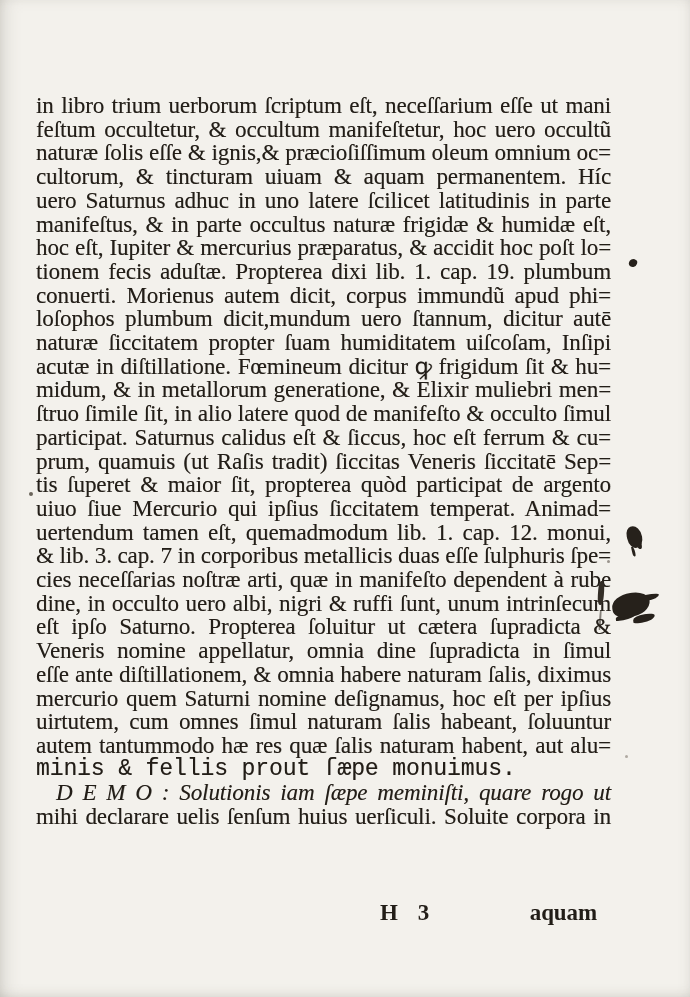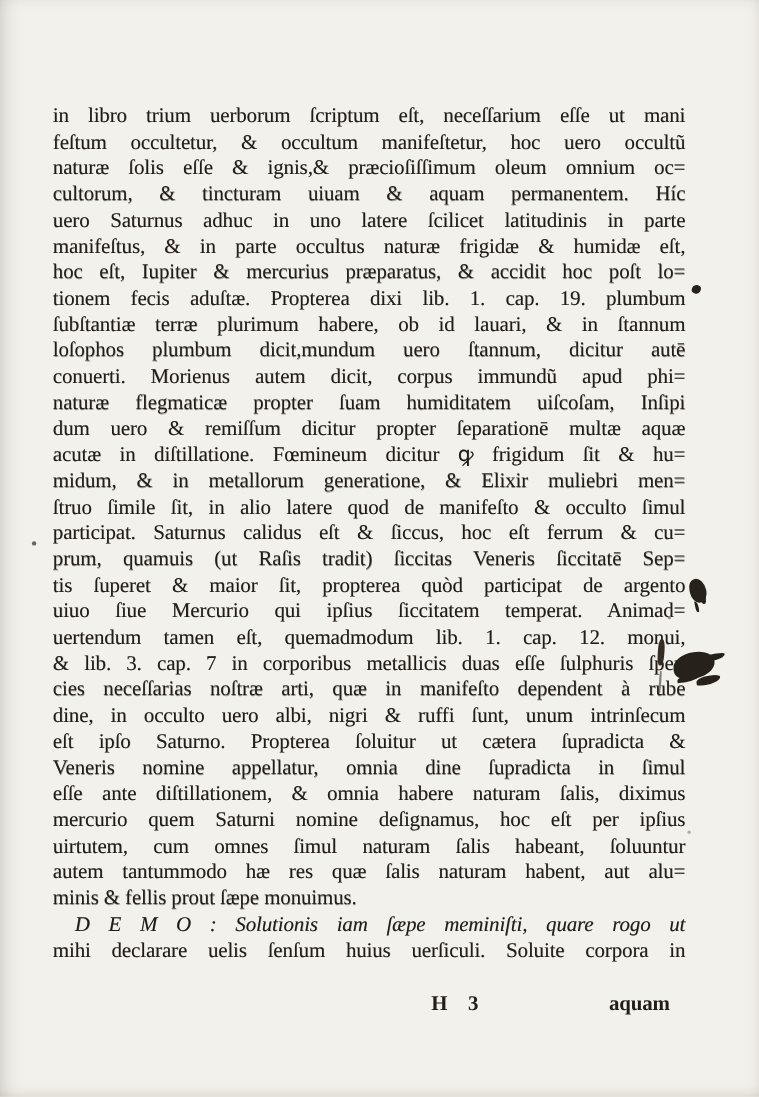--- a/index.html
+++ b/index.html
@@ -24,35 +24,36 @@
     position: absolute;
     inset: 0;
     pointer-events: none;
     box-shadow:
       inset 10px 0 22px -14px rgba(95, 90, 80, 0.45),
       inset -7px 0 18px -14px rgba(95, 90, 80, 0.30),
       inset 0 -8px 18px -14px rgba(95, 90, 80, 0.25);
   }
   .text-block {
     position: absolute;
-    left: 48px;
+    left: 36px;
     top: 94px;
     width: 575px;
     color: var(--ink, #221d17);
-    font-size: 19px;
+    font-size: 23px;
     line-height: 23.7px;
     letter-spacing: -0.1px;
     text-shadow: 0.3px 0.3px 0 rgba(34, 29, 23, 0.45);
   }
   .line {
     text-align: justify;
     text-align-last: justify;
   }
   .line.left {
     text-align-last: left;
+    font-family: Liberation Mono, monospace;
   }
   .line.indent {
     text-indent: 20px;
     font-style: italic;
   }
   .sig-row {
     position: relative;
     height: 23.7px;
     margin-top: 2px;
     font-weight: bold;
@@ -99,25 +100,23 @@
   <div class="text-block">
 
   <div class="line">in libro trium uerborum ſcriptum eſt, neceſſarium eſſe ut mani</div>
       <div class="line">feſtum occultetur, &amp; occultum manifeſtetur, hoc uero occultũ</div>
       <div class="line">naturæ ſolis eſſe &amp; ignis,&amp; præcioſiſſimum oleum omnium oc=</div>
       <div class="line">cultorum, &amp; tincturam uiuam &amp; aquam permanentem. Híc</div>
       <div class="line">uero Saturnus adhuc in uno latere ſcilicet latitudinis in parte</div>
       <div class="line">manifeſtus, &amp; in parte occultus naturæ frigidæ &amp; humidæ eſt,</div>
       <div class="line">hoc eſt, Iupiter &amp; mercurius præparatus, &amp; accidit hoc poſt lo=</div>
       <div class="line">tionem fecis aduſtæ. Propterea dixi lib. 1. cap. 19. plumbum</div>
-      <div class="line">ſubſtantiæ terræ plurimum habere, ob id lauari, &amp; in ſtannum</div>
+      <div class="line">conuerti. Morienus autem dicit, corpus immundũ apud phi=</div>
       <div class="line">loſophos plumbum dicit,mundum uero ſtannum, dicitur autē</div>
-      <div class="line">conuerti. Morienus autem dicit, corpus immundũ apud phi=</div>
-      <div class="line">naturæ flegmaticæ propter ſuam humiditatem uiſcoſam, Inſipi</div>
-      <div class="line">dum uero &amp; remiſſum dicitur propter ſeparationē multæ aquæ</div>
+      <div class="line">naturæ ſiccitatem propter ſuam humiditatem uiſcoſam, Inſipi</div>
       <div class="line">acutæ in diſtillatione. Fœmineum dicitur ꝙ frigidum ſit &amp; hu=</div>
       <div class="line">midum, &amp; in metallorum generatione, &amp; Elixir muliebri men=</div>
       <div class="line">ſtruo ſimile ſit, in alio latere quod de manifeſto &amp; occulto ſimul</div>
       <div class="line">participat. Saturnus calidus eſt &amp; ſiccus, hoc eſt ferrum &amp; cu=</div>
       <div class="line">prum, quamuis (ut Raſis tradit) ſiccitas Veneris ſiccitatē Sep=</div>
       <div class="line">tis ſuperet &amp; maior ſit, propterea quòd participat de argento</div>
       <div class="line">uiuo ſiue Mercurio qui ipſius ſiccitatem temperat. Animad=</div>
       <div class="line">uertendum tamen eſt, quemadmodum lib. 1. cap. 12. monui,</div>
       <div class="line">&amp; lib. 3. cap. 7 in corporibus metallicis duas eſſe ſulphuris ſpe=</div>
       <div class="line">cies neceſſarias noſtræ arti, quæ in manifeſto dependent à rube</div>

